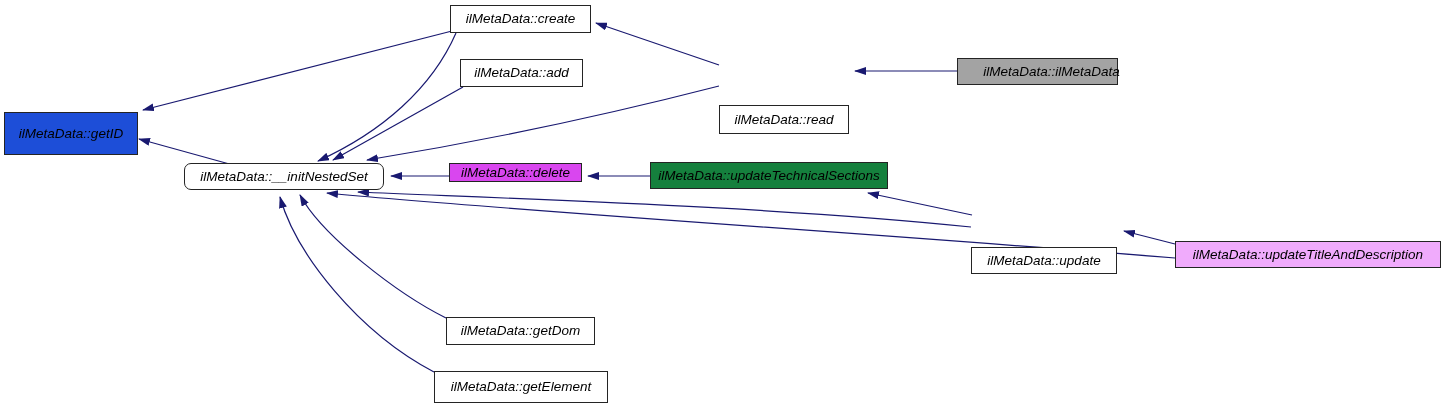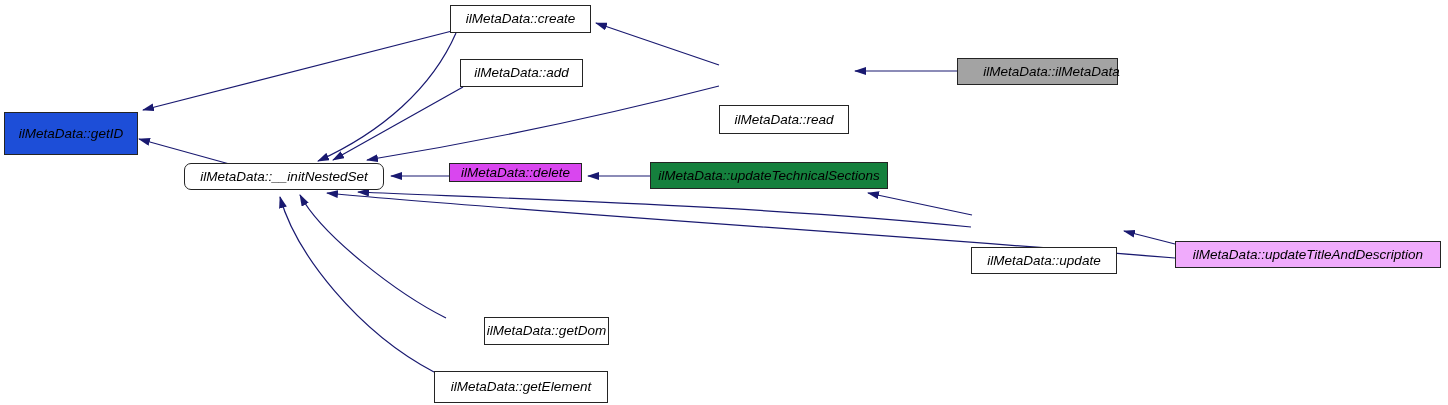--- a/index.html
+++ b/index.html
@@ -79,16 +79,16 @@
       <div class="node highlight" style="left: 4px; top: 112px; width: 134px; height: 43px; background: #1d4ed8; border-color: rgb(36, 36, 36);">ilMetaData::getID</div>
       <div class="node" style="left: 450px; top: 5px; width: 141px; height: 28px; background: rgb(255, 255, 255); border-color: rgb(36, 36, 36);">ilMetaData::create</div>
       <div class="node" style="left: 460px; top: 59px; width: 123px; height: 28px; background: rgb(255, 255, 255); border-color: rgb(36, 36, 36);">ilMetaData::add</div>
       <div class="node" style="left: 719px; top: 57px; width: 130px; height: 29px; background: rgb(255, 255, 255); border-color: rgb(36, 36, 36); margin-top: 48px;">ilMetaData::read</div>
       <div class="node" style="left: 957px; top: 58px; width: 161px; height: 27px; background: #a3a3a3; border-color: rgb(36, 36, 36); padding-left: 28px;">ilMetaData::ilMetaData</div>
       <div class="node" style="left: 184px; top: 163px; width: 200px; height: 27px; background: rgb(255, 255, 255); border-color: rgb(36, 36, 36); border-radius: 7px;">ilMetaData::__initNestedSet</div>
       <div class="node" style="left: 449px; top: 163px; width: 133px; height: 19px; background: #d946ef; border-color: rgb(36, 36, 36);">ilMetaData::delete</div>
       <div class="node" style="left: 650px; top: 162px; width: 238px; height: 27px; background: #15803d; border-color: rgb(36, 36, 36);">ilMetaData::updateTechnicalSections</div>
       <div class="node" style="left: 971px; top: 214px; width: 146px; height: 27px; background: rgb(255, 255, 255); border-color: rgb(36, 36, 36); margin-top: 33px;">ilMetaData::update</div>
       <div class="node" style="left: 1175px; top: 241px; width: 266px; height: 27px; background: #f0abfc; border-color: rgb(36, 36, 36);">ilMetaData::updateTitleAndDescription</div>
-      <div class="node" style="left: 446px; top: 317px; width: 125px; height: 28px; background: rgb(255, 255, 255); border-color: rgb(36, 36, 36); margin-left: 38px;">ilMetaData::getDom</div>
+      <div class="node" style="left: 446px; top: 317px; width: 149px; height: 28px; background: rgb(255, 255, 255); border-color: rgb(36, 36, 36);">ilMetaData::getDom</div>
       <div class="node" style="left: 434px; top: 371px; width: 174px; height: 32px; background: rgb(255, 255, 255); border-color: rgb(36, 36, 36);">ilMetaData::getElement</div>
     </div>
 </div>
 
 </body></html>

